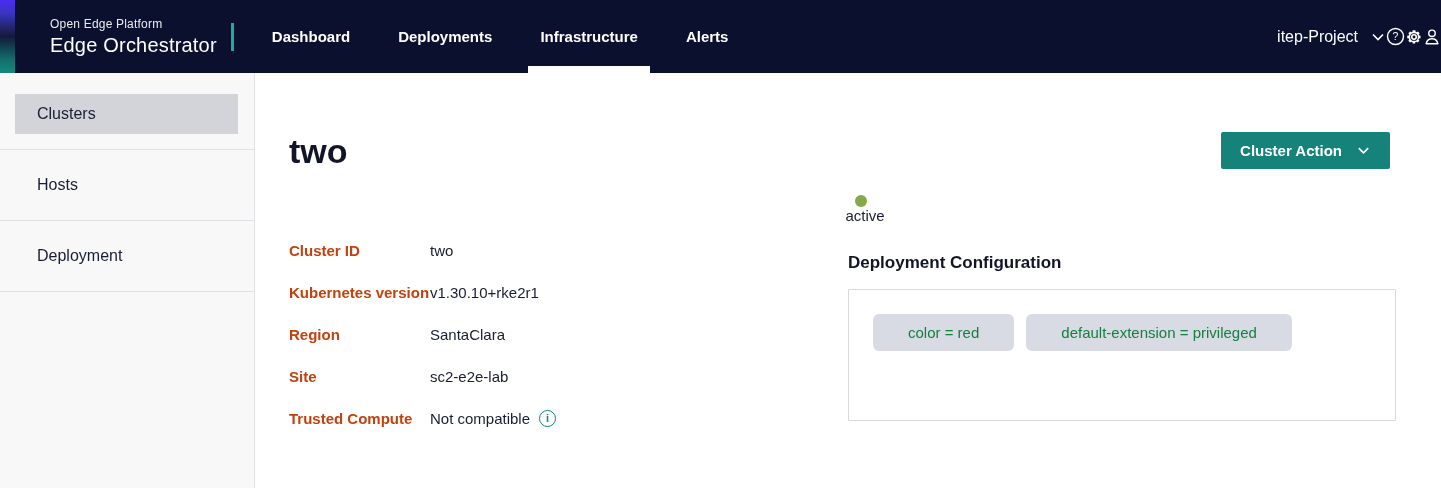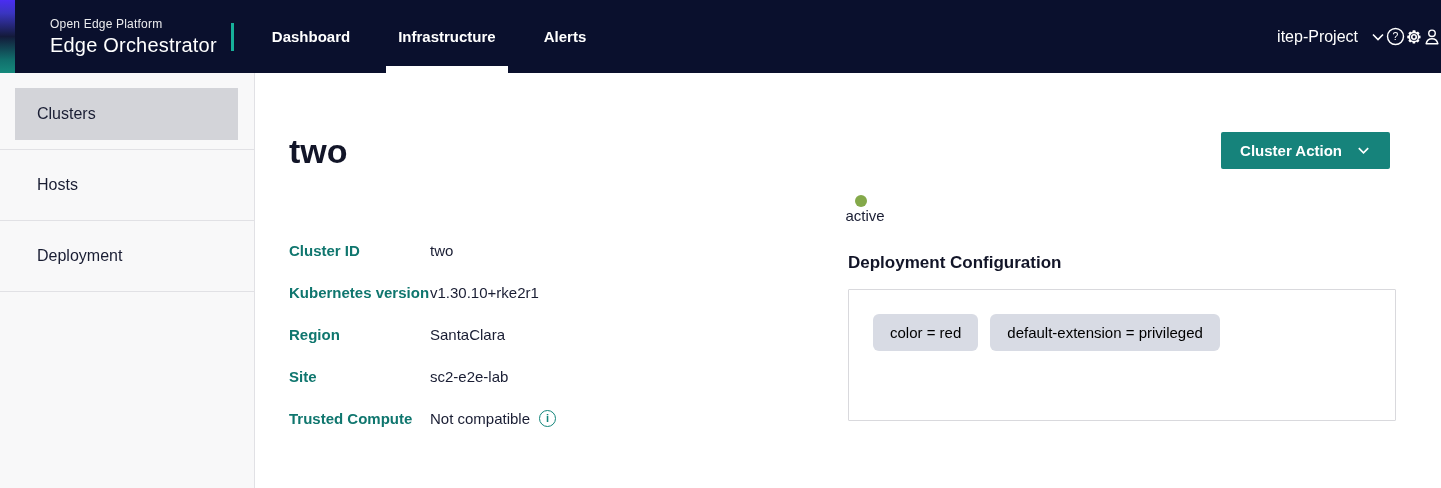--- a/index.html
+++ b/index.html
@@ -27,68 +27,71 @@
   .chev { margin-left:12px; }
   .hicon + .hicon { margin-left:0; }
   .icon-gap { margin-left:38px; }
   svg.white-ic { stroke:#fff; fill:none; stroke-width:1.6; }
 
   
   .sidebar { position:absolute; left:0; top:73px; width:255px; bottom:0;
     background:#f8f8f9; border-right:1px solid #e1e1e5; padding-top:6px; }
   .side-item { height:71px; display:flex; align-items:center;
     border-bottom:1px solid #e1e1e5; cursor:pointer; }
-  .side-pill { margin:0 16px 0 15px; flex:1; height:52px; display:flex;
+  .side-pill { margin:0 16px 0 15px; flex:1; height:40px; display:flex;
     align-items:center; padding-left:22px; font-size:16px; color:#191d33; }
   .side-item.selected .side-pill { background:#d3d4d9; }
 
   
   .main { position:absolute; left:256px; top:73px; right:0; bottom:0; background:#fff; }
   .page-title { margin:59px 0 0 33px; font-size:34px; font-weight:700; color:#121528; }
   .status-row { margin:24px 0 0 33px; display:flex; align-items:center;flex-direction:column; }
   .status-dot { width:12px; height:12px; border-radius:50%; background:#84a94a; margin-right:9px; }
   .status-text { font-size:15px; }
   .fields { margin:16px 0 0 33px; width:420px; }
   .field-row { display:flex; margin-bottom:21px; }
   .field-label { width:141px; flex:0 0 141px; font-size:15px; font-weight:700;
-    line-height:21px; color:#0f766e; }
+    line-height:21px; color:#c2410c; }
   .field-value { font-size:15px; line-height:21px; display:flex; align-items:center;
     align-self:center; }
   .info-icon { display:inline-flex; width:17px; height:17px; margin-left:9px;
     border:1.5px solid #12857a; border-radius:50%; color:#12857a; font-size:11px;
     align-items:center; justify-content:center; font-weight:700; cursor:pointer; }
 
   .action-btn { position:absolute; right:51px; top:59px; height:37px;
     background:#16837b; color:#fff; border:none; border-radius:2px;
     font-family:"Liberation Sans", sans-serif; font-size:15px; font-weight:700;
     display:flex; align-items:center; padding:0 19px; cursor:pointer; }
   .action-btn svg { margin-left:14px; }
 
   .deploy-section { position:absolute; left:592px; top:180px; width:548px; }
   .deploy-title { font-size:17px; font-weight:700; color:#121528; }
   .deploy-box { margin-top:16px; border:1px solid #d9d9dd; border-radius:1px;
     padding:24px; display:flex; flex-wrap:wrap; gap:13px 12px; min-height:132px;
     align-content:flex-start; }
-  .tag { background:#d8dbe4; border-radius:6px; padding:10px 17px;
-    font-size:15px; color:#000000; white-space:nowrap; }
+  .tag { background:#d8dbe4; border-radius:6px; padding:10px 35px;
+    font-size:15px; color:#15803d; white-space:nowrap; }
 </style>
 </head>
 <body>
 
 <div class="header">
   <div class="grad-strip"></div>
   <div class="brand">
     <span class="brand-top">Open Edge Platform</span>
     <span class="brand-bottom">Edge Orchestrator</span>
   </div>
   <div class="brand-divider"></div>
 
   <div class="nav">
     <div class="nav-item">
         <span>Dashboard</span>
+      </div>
+    <div class="nav-item">
+        <span>Deployments</span>
       </div>
     <div class="nav-item active">
         <span>Infrastructure</span>
       </div>
     <div class="nav-item">
         <span>Alerts</span>
       </div>
   </div>
 
   <div class="header-right">

